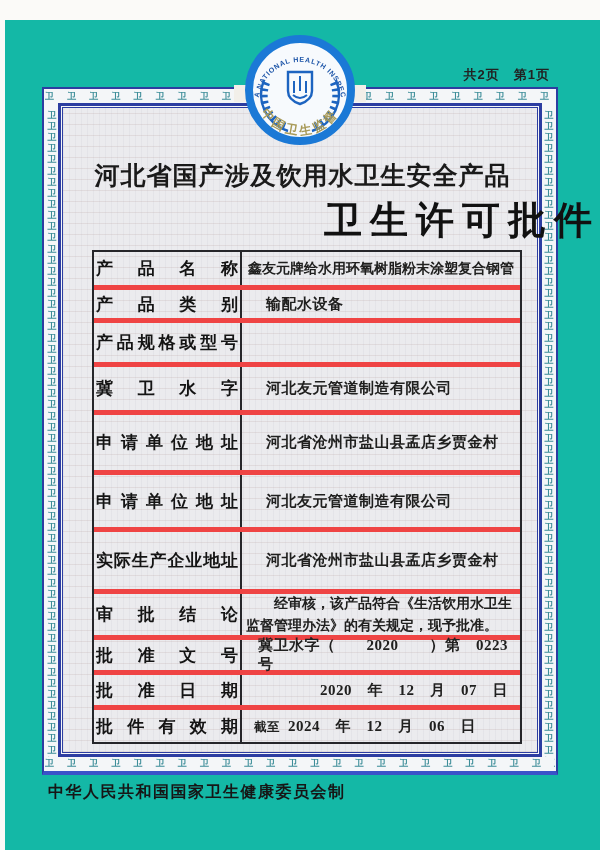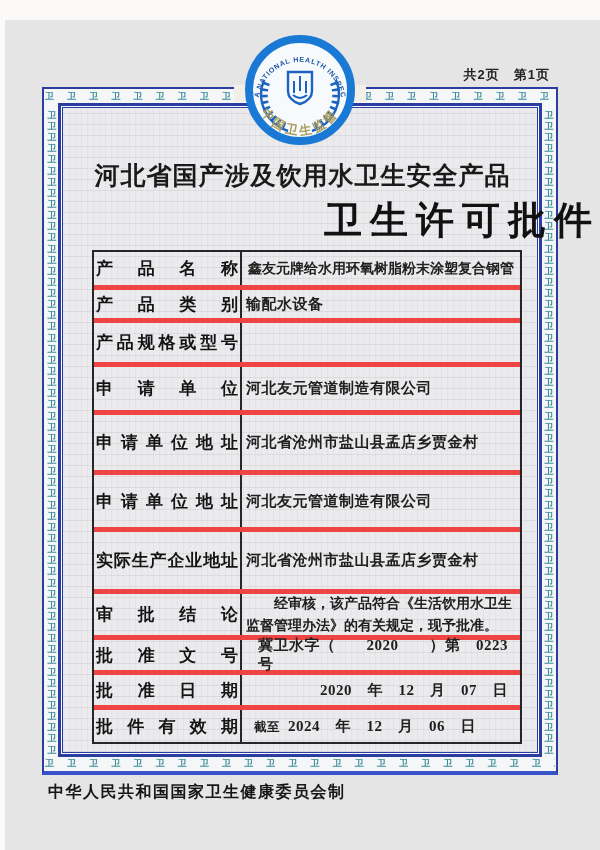--- a/index.html
+++ b/index.html
@@ -4,21 +4,21 @@
 <style>
   html,body{margin:0;padding:0;}
   body{
     width:600px;height:850px;position:relative;overflow:hidden;
     background:#fbfaf8;
     font-family:"Liberation Sans","DejaVu Sans",sans-serif;
   }
   .canvas{position:absolute;left:0;top:0;width:600px;height:850px;}
   .page{
     position:absolute;left:5px;top:20px;right:0;bottom:0;
-    background:#e5e5e5;
+    background:#14b8a6;
   }
   
   .pagination{
     position:absolute;top:46px;right:50px;z-index:4;
     font-size:13px;font-weight:bold;color:#222;letter-spacing:1px;
   }
   
   .frame{
     position:absolute;left:37px;top:67px;width:516px;height:688px;
     border:2px solid #2c3da1;border-bottom:4px solid #3a53c8;
@@ -79,21 +79,21 @@
     border-right:2px solid #26262a;align-self:stretch;
     display:flex;flex-direction:column;justify-content:center;
     padding:0 2px;
   }
   .lbl span{
     display:block;width:100%;
     font-size:17px;font-weight:bold;color:#141414;
     text-align:justify;text-align-last:justify;line-height:1;
   }
   .val{
-    flex:1;box-sizing:border-box;padding-left:4px;
+    flex:1;box-sizing:border-box;padding-left:24px;
     font-family:"Liberation Serif","DejaVu Serif",serif;
     font-size:15px;font-weight:bold;color:#20201f;letter-spacing:.5px;
   }
   .val-tight{font-size:14px;letter-spacing:0;padding-left:6px;}
   .val-conclusion{
     font-size:14px;letter-spacing:0;line-height:1.55;
     text-indent:2em;padding:2px 6px 2px 4px;
   }
   .val-docno{padding-left:16px;}
   .val-date{padding-left:78px;}
@@ -174,21 +174,21 @@
           </div>
         <div class="val">输配水设备</div>
       </div>
       <div class="row r2">
         <div class="lbl">
             <span>产品规格或型号</span>
           </div>
       </div>
       <div class="row r3">
         <div class="lbl">
-            <span>申请单位</span>
+            <span>冀卫水字</span>
           </div>
         <div class="val">河北友元管道制造有限公司</div>
       </div>
       <div class="row r4">
         <div class="lbl">
             <span>申请单位地址</span>
           </div>
         <div class="val">河北省沧州市盐山县孟店乡贾金村</div>
       </div>
       <div class="row r5">

